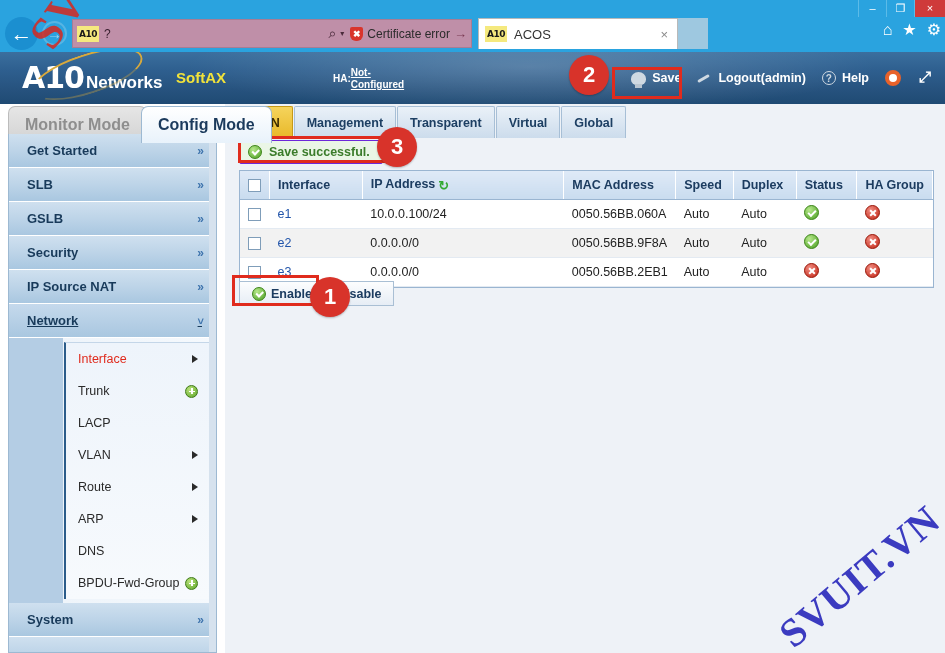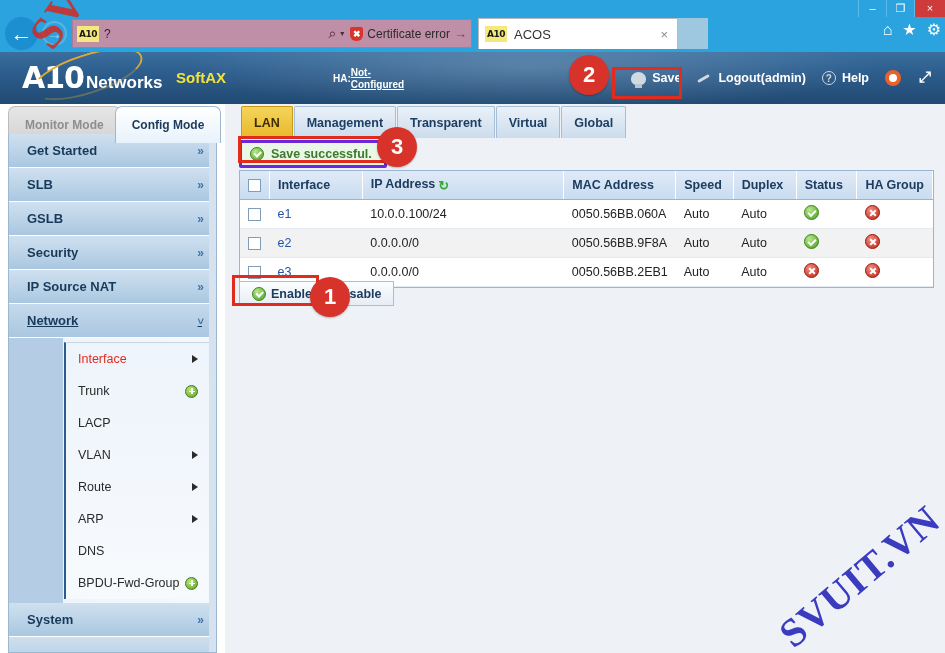--- a/index.html
+++ b/index.html
@@ -153,21 +153,21 @@
   }
   .ico-expand {
     width: 16px; height: 16px; color: #ffffff; font-size: 15px; line-height: 14px;
     font-weight: bold; text-align: center;
   }
 
   
   .mode-tabs { position: absolute; left: 8px; top: 106px; display: flex; align-items: flex-end; }
   .mode-tab {
     height: 27px; padding: 18px 16px; display: flex; align-items: center;
-    font-size: 12px; font-weight: bold;
+    font-size: 16px; font-weight: bold;
     border-radius: 7px 7px 0 0;
   }
   .mode-tab.inactive {
     background: linear-gradient(180deg,#e6e6e6,#d2d2d2); color: #8e8e8e;
     border: 1px solid #bcbcbc; border-bottom: none; margin-right: -6px;
   }
   .mode-tab.active {
     background: linear-gradient(180deg,#ffffff,#e8f2fb); color: #1b3a5c;
     border: 1px solid #9db9d2; border-bottom: none;
     position: relative; z-index: 2; height: 31px;
@@ -237,21 +237,21 @@
     border-radius: 2px 2px 0 0;
   }
   .ctab.active {
     background: linear-gradient(180deg,#f5d45c,#e8b829);
     border-color: #c79a17; color: #3d2c00;
   }
 
   .msg-bar {
     position: absolute; left: 14px; top: 36px;
     display: flex; align-items: center; gap: 7px;
-    background: #eaf6e6; border: 3px solid #6d28d9;
+    background: #eaf6e6; border: 1px solid #6d28d9;
     padding: 4px 12px 4px 8px; border-radius: 2px;
   }
   .msg-text { font-size: 12.5px; font-weight: bold; color: #3b7c2b; }
   .ico-check {
     width: 14px; height: 14px; border-radius: 50%;
     background: radial-gradient(circle at 35% 30%, #b6e88a, #4a9e22);
     border: 1px solid #3d8519; position: relative;
   }
   .ico-check::after {
     content: ""; position: absolute; left: 3px; top: 3px;

